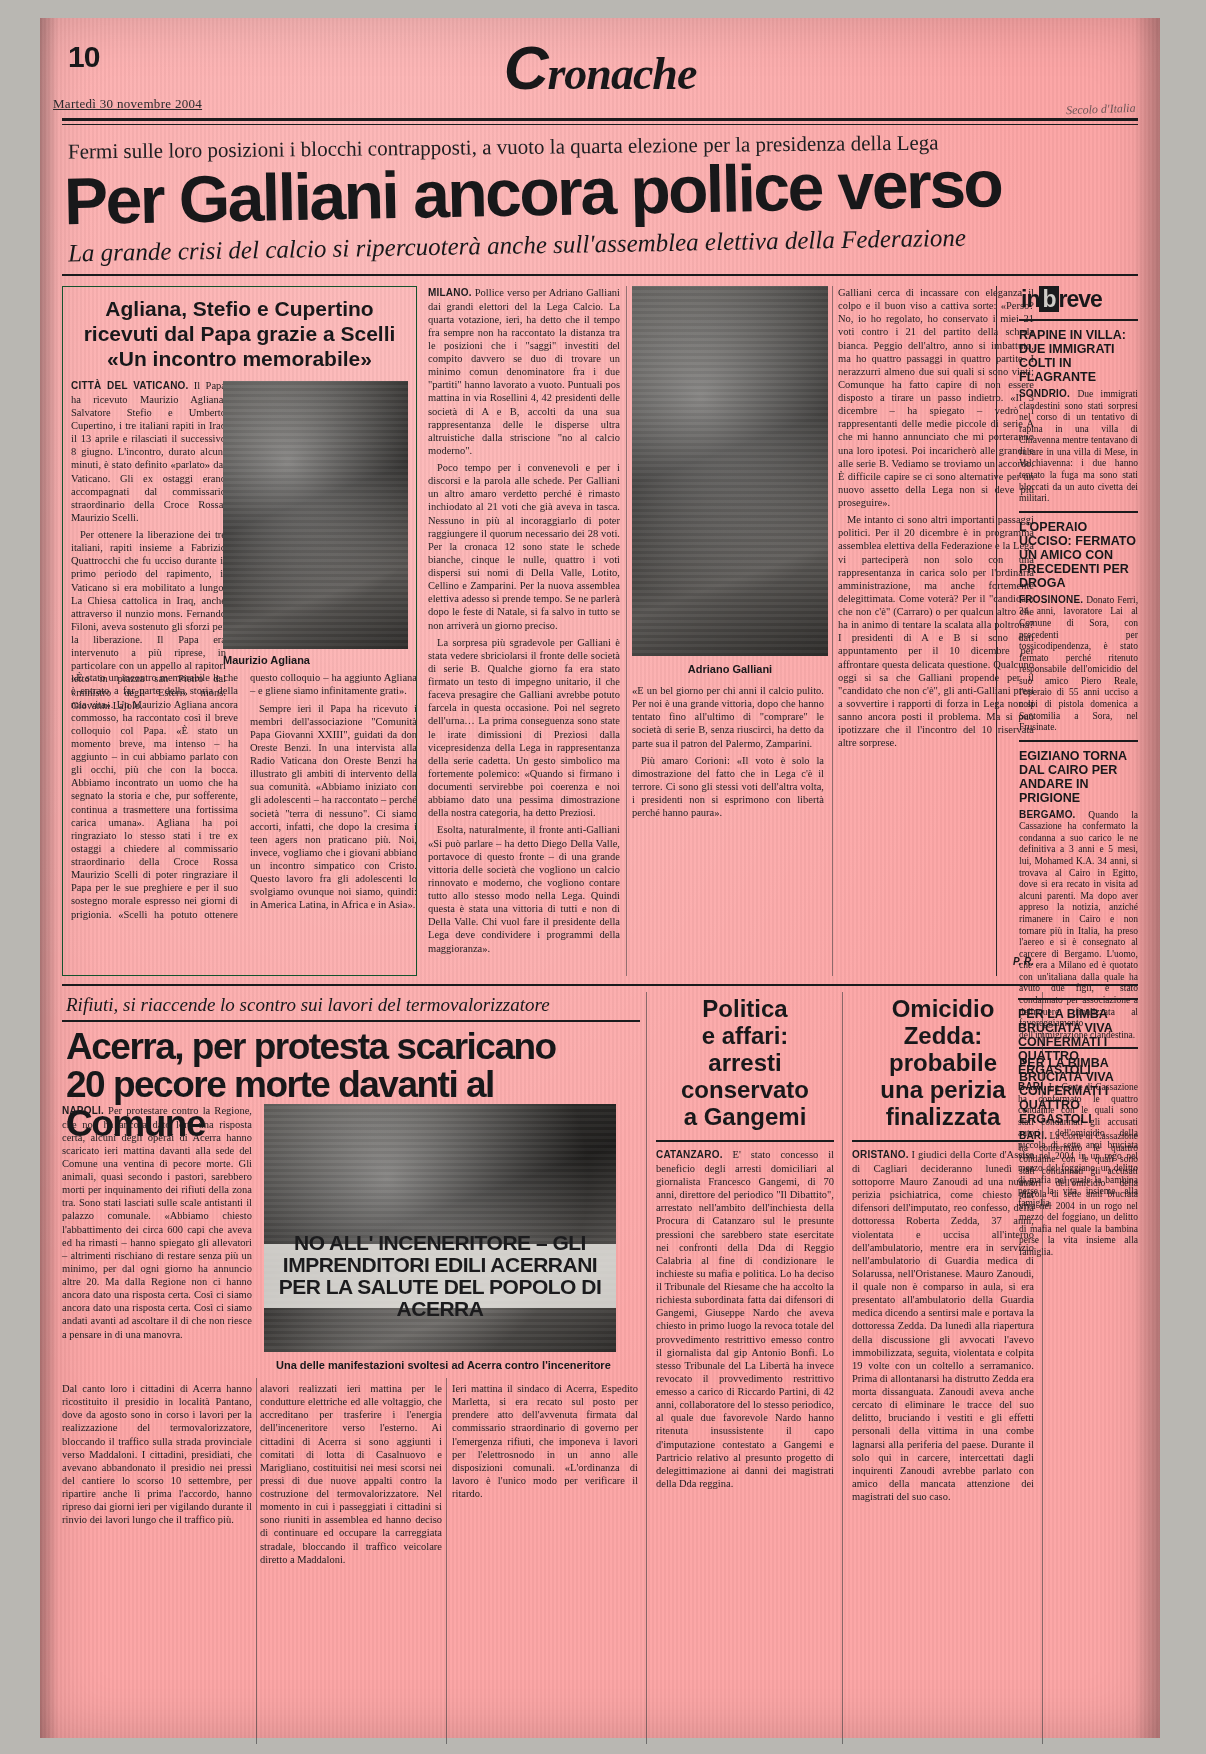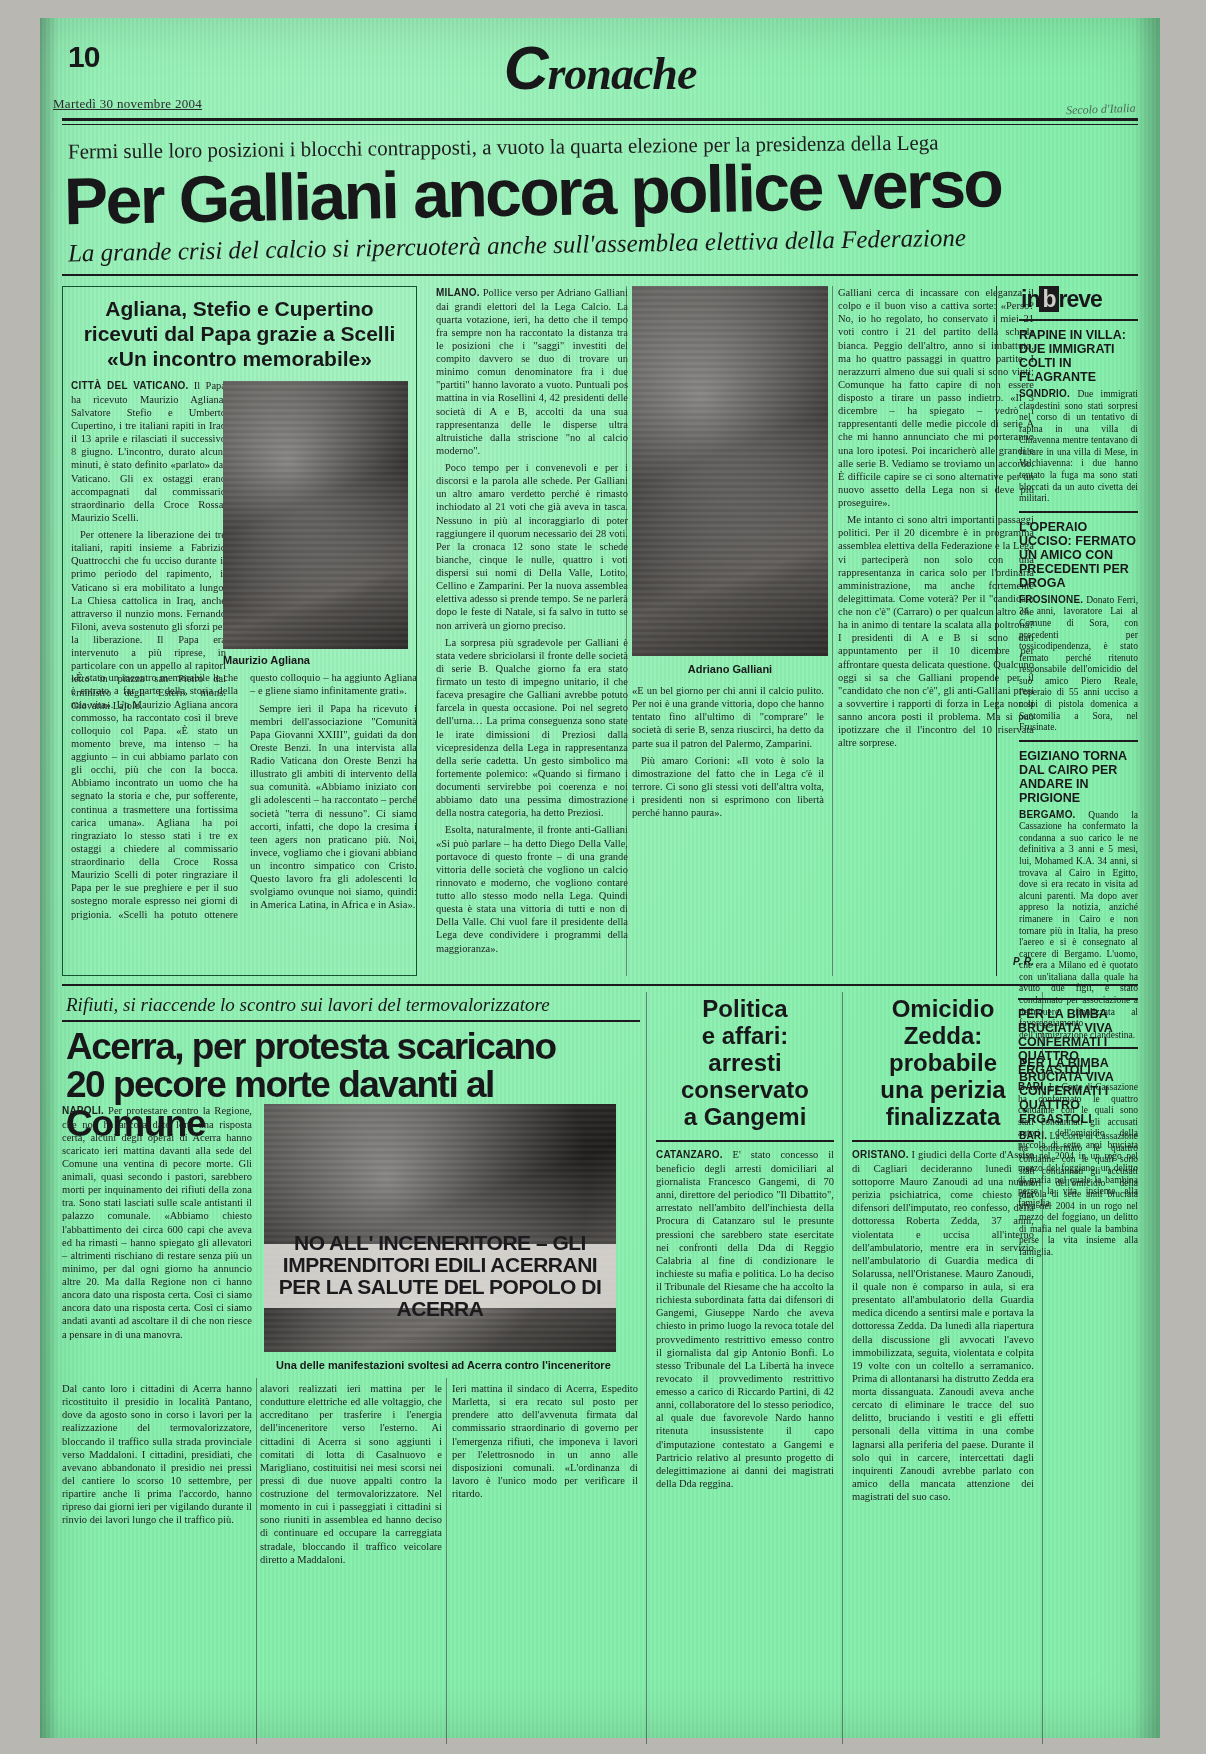--- a/index.html
+++ b/index.html
@@ -1,18 +1,18 @@
 <!DOCTYPE html>
 <html><head>
 <meta charset="utf-8">
 <style>
   html,body{margin:0;padding:0;background:#8e8e8e;}
   body{width:1206px;height:1754px;font-family:"Liberation Serif",serif;}
   .page{position:relative;width:1206px;height:1754px;background:#b9b7b2;overflow:hidden;}
-  .paper{position:absolute;left:40px;top:18px;width:1120px;height:1720px;background:#86efac;
+  .paper{position:absolute;left:40px;top:18px;width:1120px;height:1720px;background:#fca5a5;
          box-shadow:inset 0 0 60px rgba(0,0,0,.18);}
   .paper:before{content:"";position:absolute;inset:0;
     background:
       repeating-linear-gradient(90deg,rgba(0,0,0,.03) 0 2px,rgba(255,255,255,.02) 2px 4px),
       radial-gradient(ellipse at 30% 20%,rgba(255,255,255,.25),rgba(0,0,0,0) 60%);
     pointer-events:none;}
   .ink{color:#18181a;}
 
   
   .pagenum{position:absolute;left:28px;top:22px;font-family:"Liberation Sans",sans-serif;
@@ -125,21 +125,21 @@
             <p class="first">«È stato un incontro memorabile le che è entrato a far parte della storia della mia vita». Un Maurizio Agliana ancora commosso, ha raccontato così il breve colloquio col Papa. «È stato un momento breve, ma intenso – ha aggiunto – in cui abbiamo parlato con gli occhi, più che con la bocca. Abbiamo incontrato un uomo che ha segnato la storia e che, pur sofferente, continua a trasmettere una fortissima carica umana». Agliana ha poi ringraziato lo stesso stati i tre ex ostaggi a chiedere al commissario straordinario della Croce Rossa Maurizio Scelli di poter ringraziare il Papa per le sue preghiere e per il suo sostegno morale espresso nei giorni di prigionia. «Scelli ha potuto ottenere questo colloquio – ha aggiunto Agliana – e gliene siamo infinitamente grati».</p>
             <p>Sempre ieri il Papa ha ricevuto i membri dell'associazione "Comunità Papa Giovanni XXIII", guidati da don Oreste Benzi. In una intervista alla Radio Vaticana don Oreste Benzi ha illustrato gli ambiti di intervento della sua comunità. «Abbiamo iniziato con gli adolescenti – ha raccontato – perché società "terra di nessuno". Ci siamo accorti, infatti, che dopo la cresima i teen agers non praticano più. Noi, invece, vogliamo che i giovani abbiano un incontro simpatico con Cristo. Questo lavoro fra gli adolescenti lo svolgiamo ovunque noi siamo, quindi: in America Latina, in Africa e in Asia».</p>
           </div>
         </div>
       </div>
 
       <div style="position:absolute;left:366px;top:6px;width:612px;height:690px;">
         <div class="photo" style="position:absolute;left:204px;top:0;width:196px;height:370px;"></div>
         <div class="cap" style="position:absolute;left:204px;top:374px;width:196px;text-align:center;">Adriano Galliani</div>
 
-        <div class="col" style="position:absolute;left:8px;top:0;width:192px;height:688px;">
+        <div class="col" style="position:absolute;left:0;top:0;width:192px;height:688px;">
           <p class="first"><span class="lead">MILANO.</span> <span>Pollice verso per Adriano Galliani dai grandi elettori del la Lega Calcio. La quarta votazione, ieri, ha detto che il tempo fra sempre non ha raccontato la distanza tra le posizioni che i "saggi" investiti del compito davvero se duo di trovare un minimo comun denominatore fra i due "partiti" hanno lavorato a vuoto. Puntuali pos mattina in via Rosellini 4, 42 presidenti delle società di A e B, accolti da una sua rappresentanza delle le disperse ultra altruistiche dalla striscione "no al calcio moderno".</span></p>
           <p>Poco tempo per i convenevoli e per i discorsi e la parola alle schede. Per Galliani un altro amaro verdetto perché è rimasto inchiodato al 21 voti che già aveva in tasca. Nessuno in più al incoraggiarlo di poter raggiungere il quorum necessario dei 28 voti. Per la cronaca 12 sono state le schede bianche, cinque le nulle, quattro i voti dispersi sui nomi di Della Valle, Lotito, Cellino e Zamparini. Per la nuova assemblea elettiva adesso si prende tempo. Se ne parlerà dopo le feste di Natale, si fa salvo in tutto se non arriverà un giorno preciso.</p>
           <p>La sorpresa più sgradevole per Galliani è stata vedere sbriciolarsi il fronte delle società di serie B. Qualche giorno fa era stato firmato un testo di impegno unitario, il che faceva presagire che Galliani avrebbe potuto farcela in questa occasione. Poi nel segreto dell'urna… La prima conseguenza sono state le irate dimissioni di Preziosi dalla vicepresidenza della Lega in rappresentanza della serie cadetta. Un gesto simbolico ma fortemente polemico: «Quando si firmano i documenti servirebbe poi coerenza e noi abbiamo dato una pessima dimostrazione della nostra categoria, ha detto Preziosi.</p>
           <p>Esolta, naturalmente, il fronte anti-Galliani «Si può parlare – ha detto Diego Della Valle, portavoce di questo fronte – di una grande vittoria delle società che vogliono un calcio rinnovato e moderno, che vogliono contare tutto allo stesso modo nella Lega. Quindi questa è stata una vittoria di tutti e non di Della Valle. Chi vuol fare il presidente della Lega deve condividere i programmi della maggioranza».</p>
         </div>
 
         <div class="col" style="position:absolute;left:204px;top:398px;width:192px;height:290px;">
           <p class="first">«E un bel giorno per chi anni il calcio pulito. Per noi è una grande vittoria, dopo che hanno tentato fino all'ultimo di "comprare" le società di serie B, senza riuscirci, ha detto da parte sua il patron del Palermo, Zamparini.</p>
           <p>Più amaro Corioni: «Il voto è solo la dimostrazione del fatto che in Lega c'è il terrore. Ci sono gli stessi voti dell'altra volta, i presidenti non si esprimono con libertà perché hanno paura».</p>
         </div>

